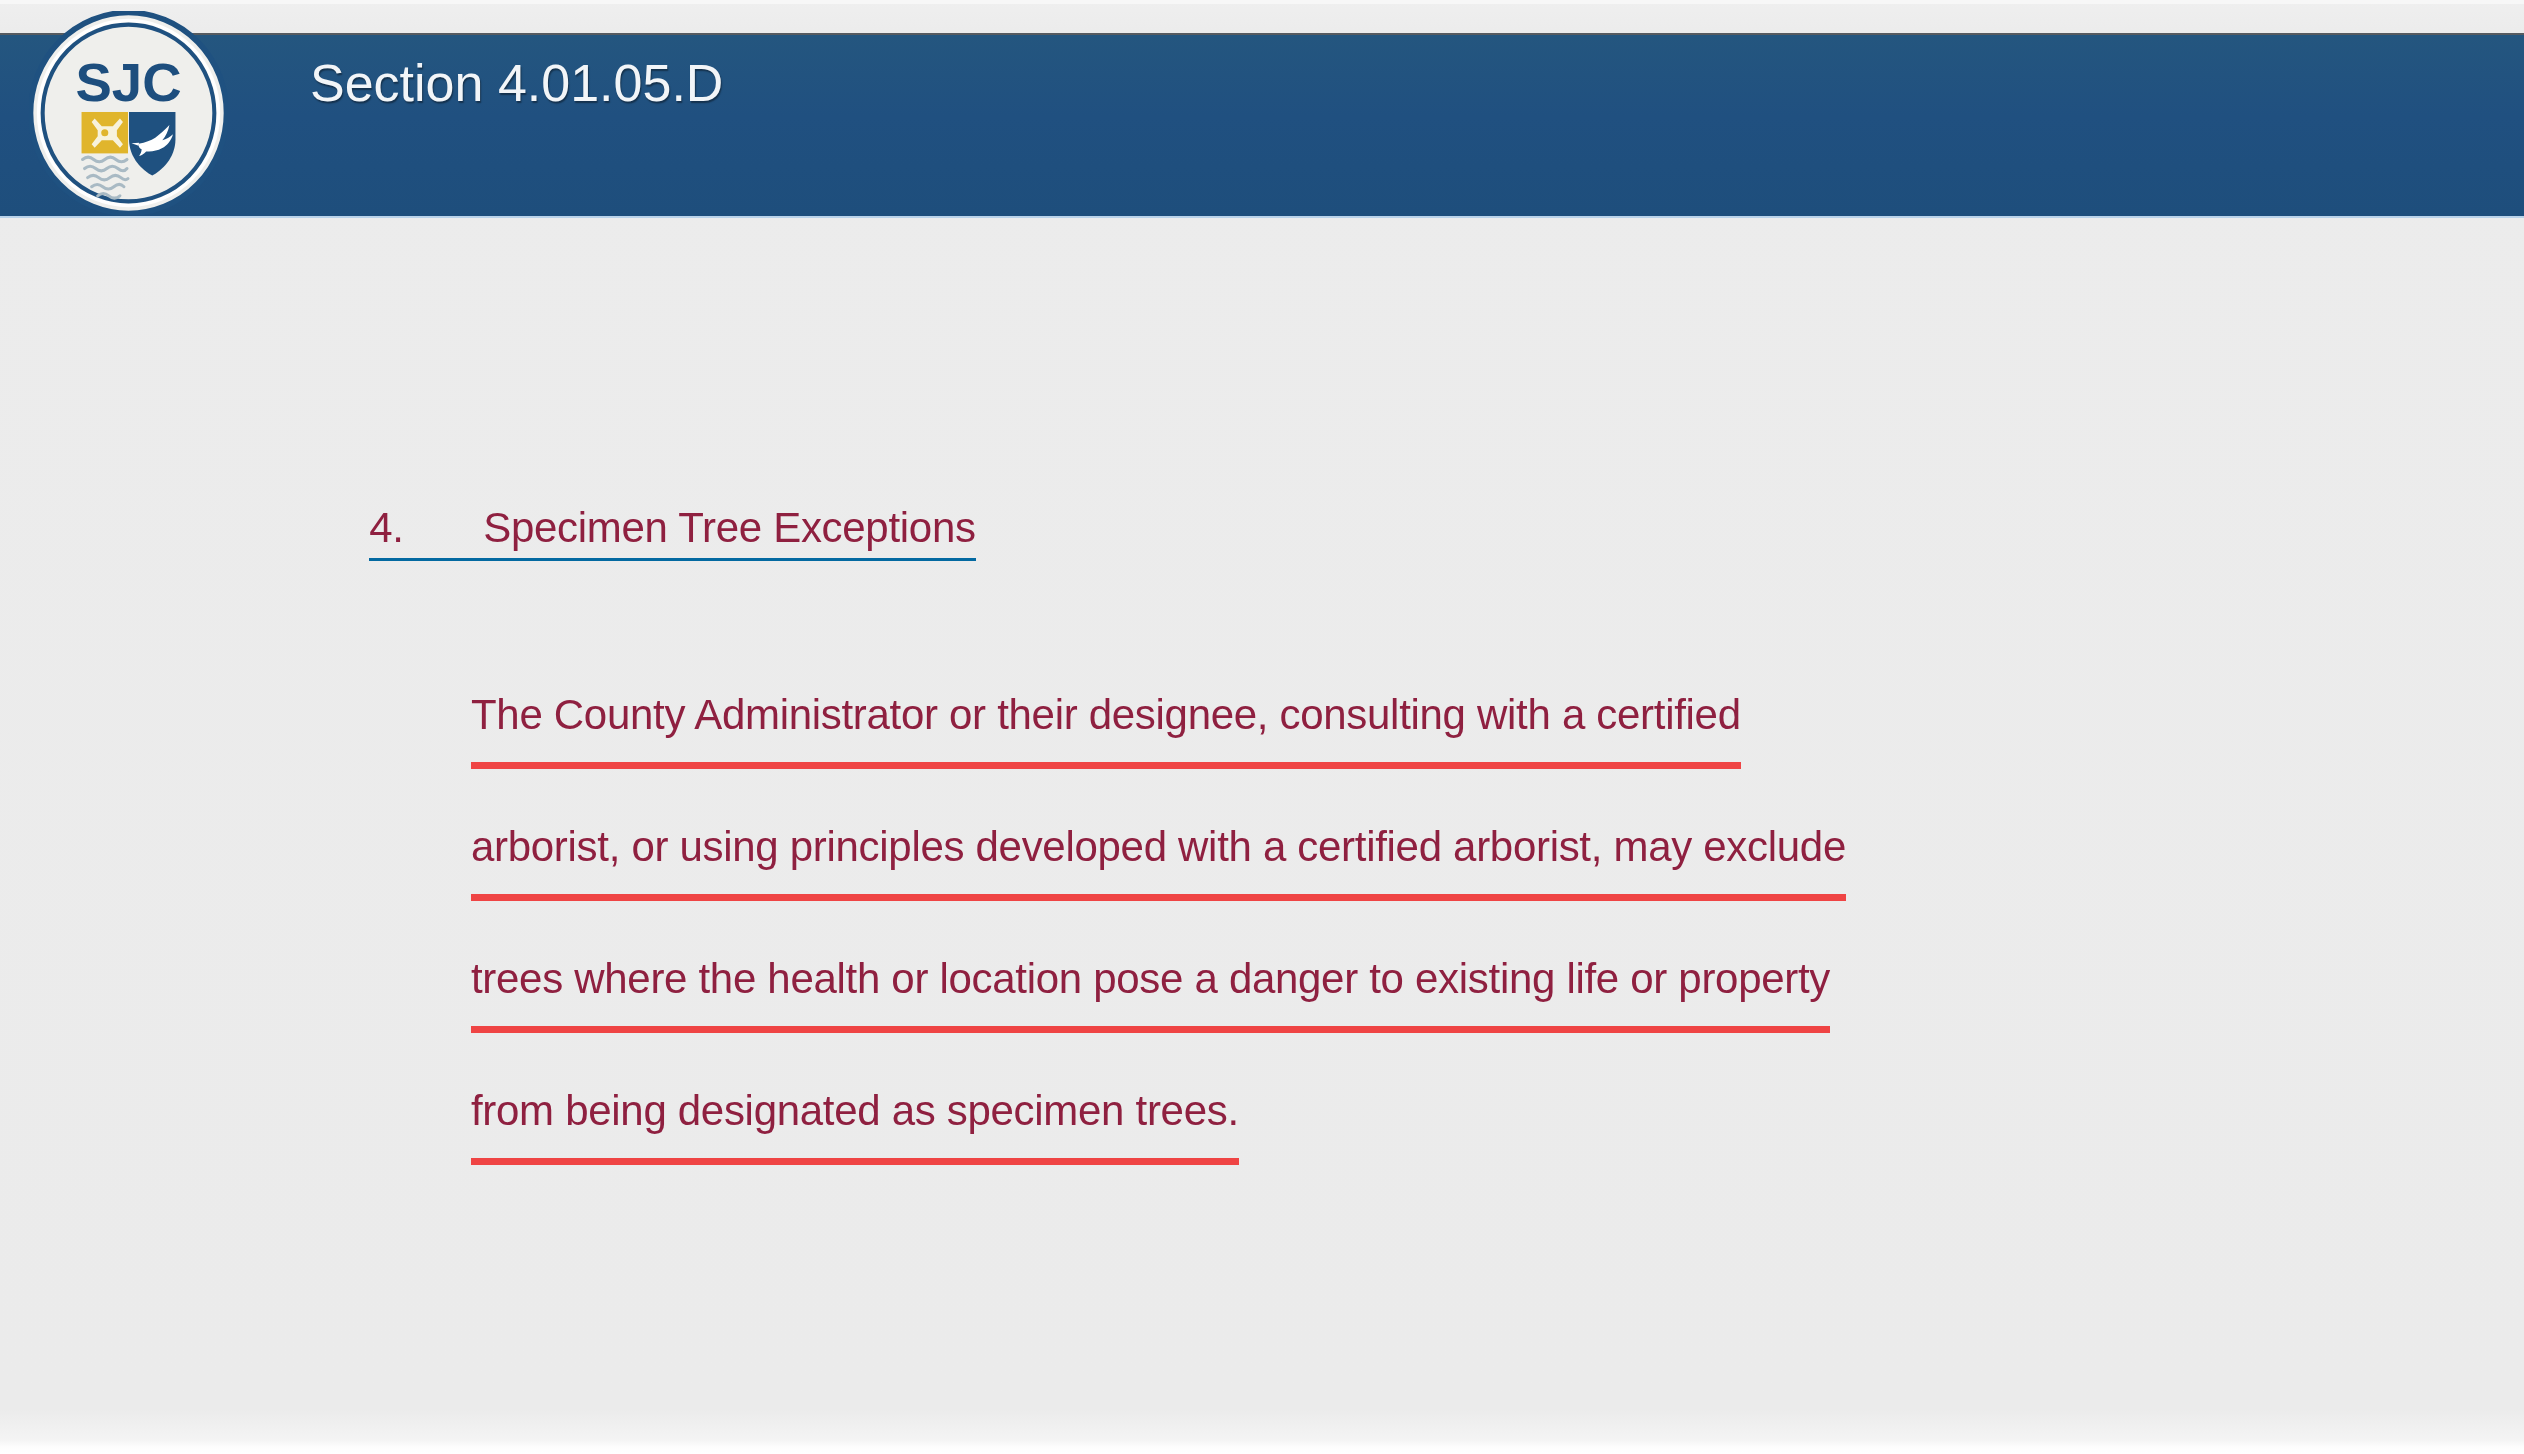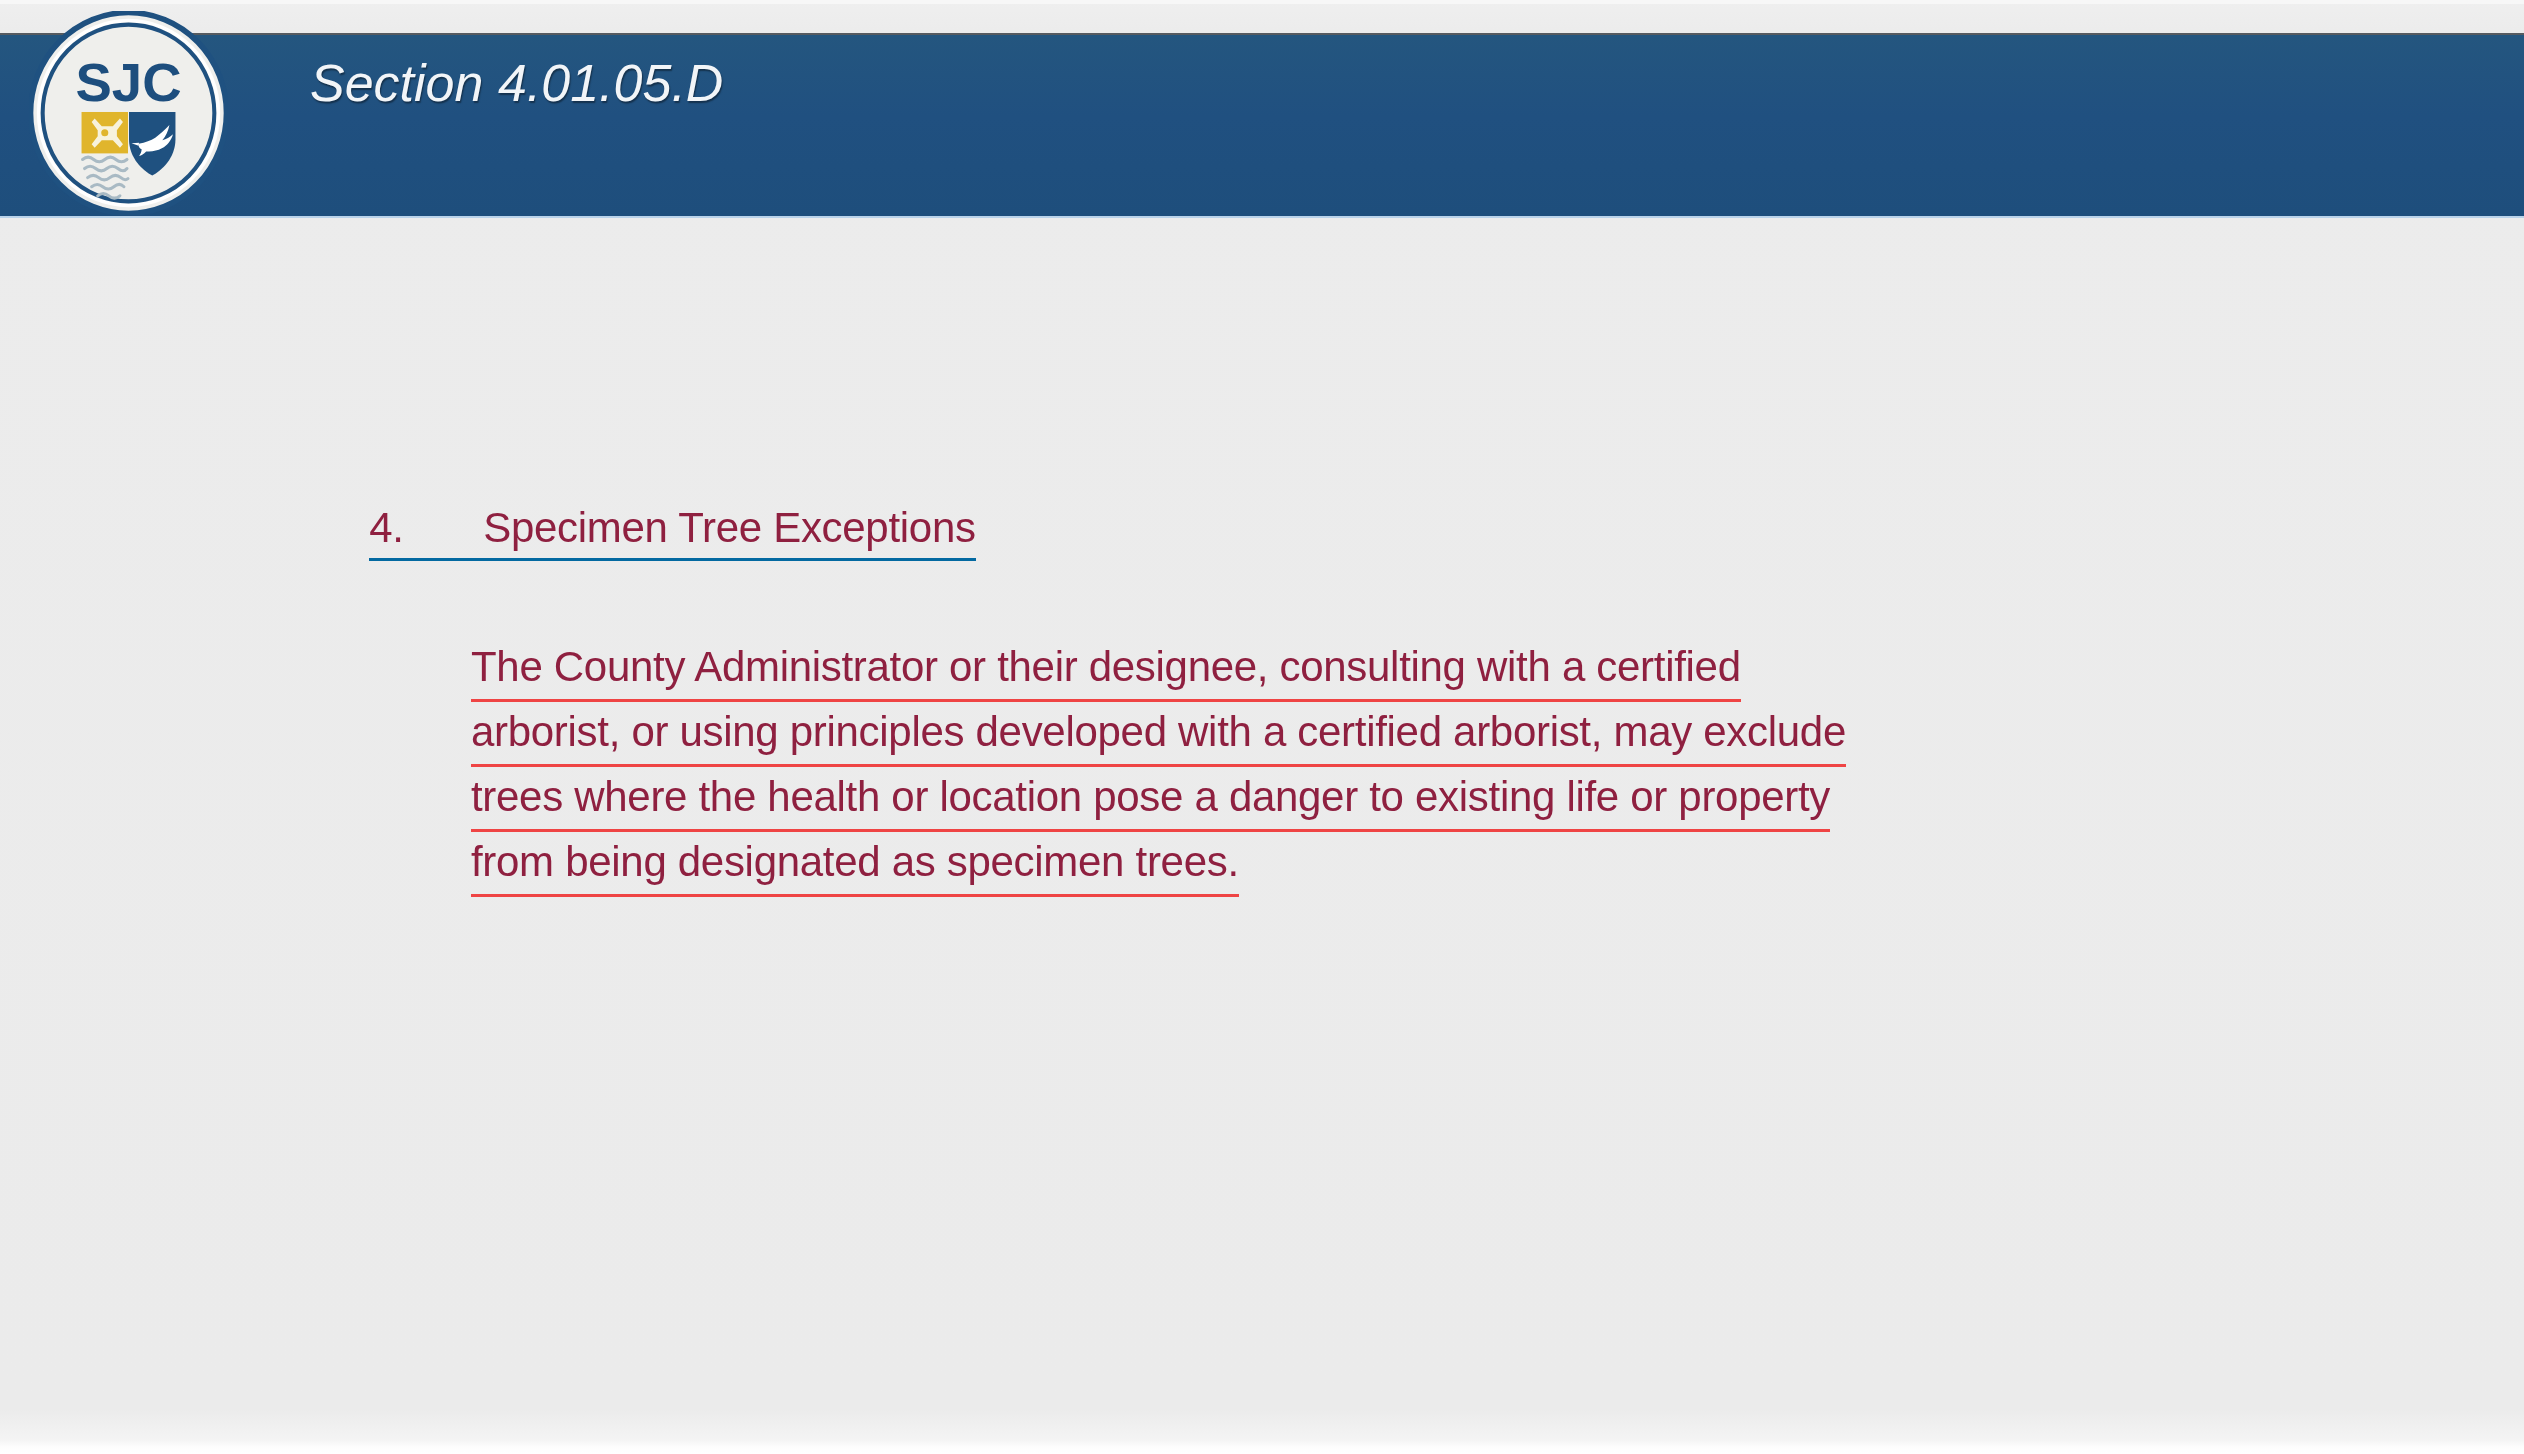--- a/index.html
+++ b/index.html
@@ -63,21 +63,20 @@
   }
   #header-subtitle {
     color: #f2f5f8;
     font-size: 52px;
     font-weight: 400;
     letter-spacing: 0px;
     line-height: 1.0;
     margin-top: 18px;
     white-space: nowrap;
     text-shadow: 1px 1.5px 1.5px rgba(0,0,0,.40);
-    font-style: italic;
   }
 
   
   #logo-badge {
     position: absolute;
     left: 29px;
     top: 11px;
     width: 199px;
     height: 204px;
   }
@@ -117,22 +116,23 @@
     font-weight: 400;
     line-height: 60px;
     letter-spacing: -0.3px;
   }
   #clause-paragraph .pline {
     display: block;
     white-space: pre;
   }
   #clause-paragraph .pline > span {
     display: inline-block;
-    border-bottom: 3px solid #ef4444;
-    padding-bottom: 2px;
+    border-bottom: 7px solid #ef4444;
+    padding-bottom: 17px;
+    margin-top: 48px;
   }
 </style>
 </head>
 <body>
 
 <div id="slide">
 
   <div id="bg-plate"></div>
   <div id="edge-top"></div>
 

